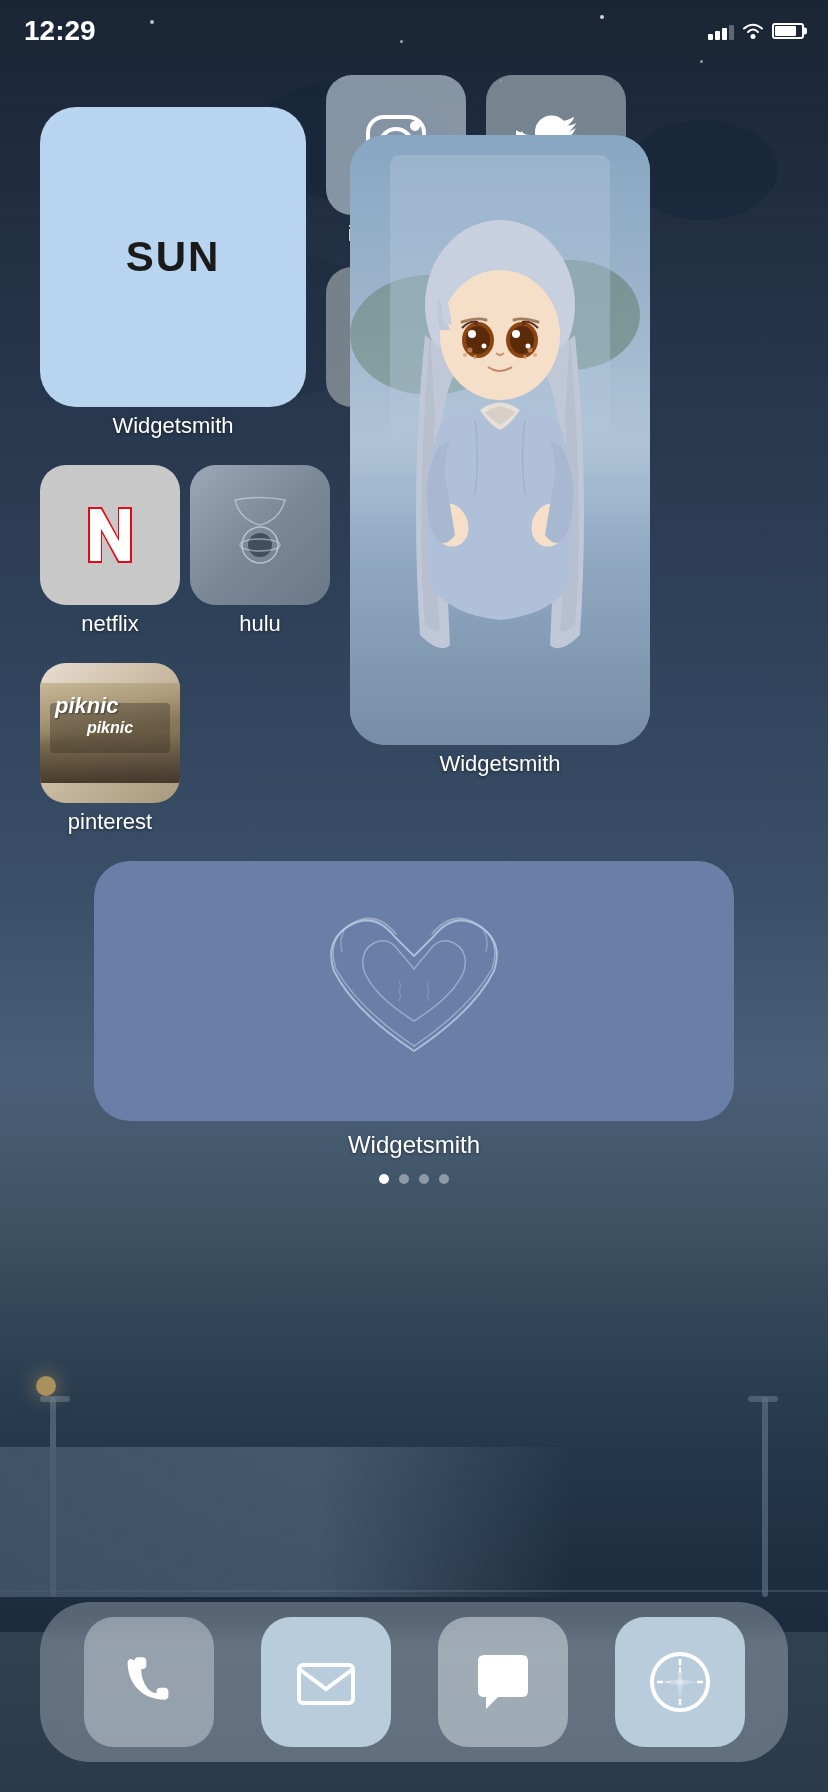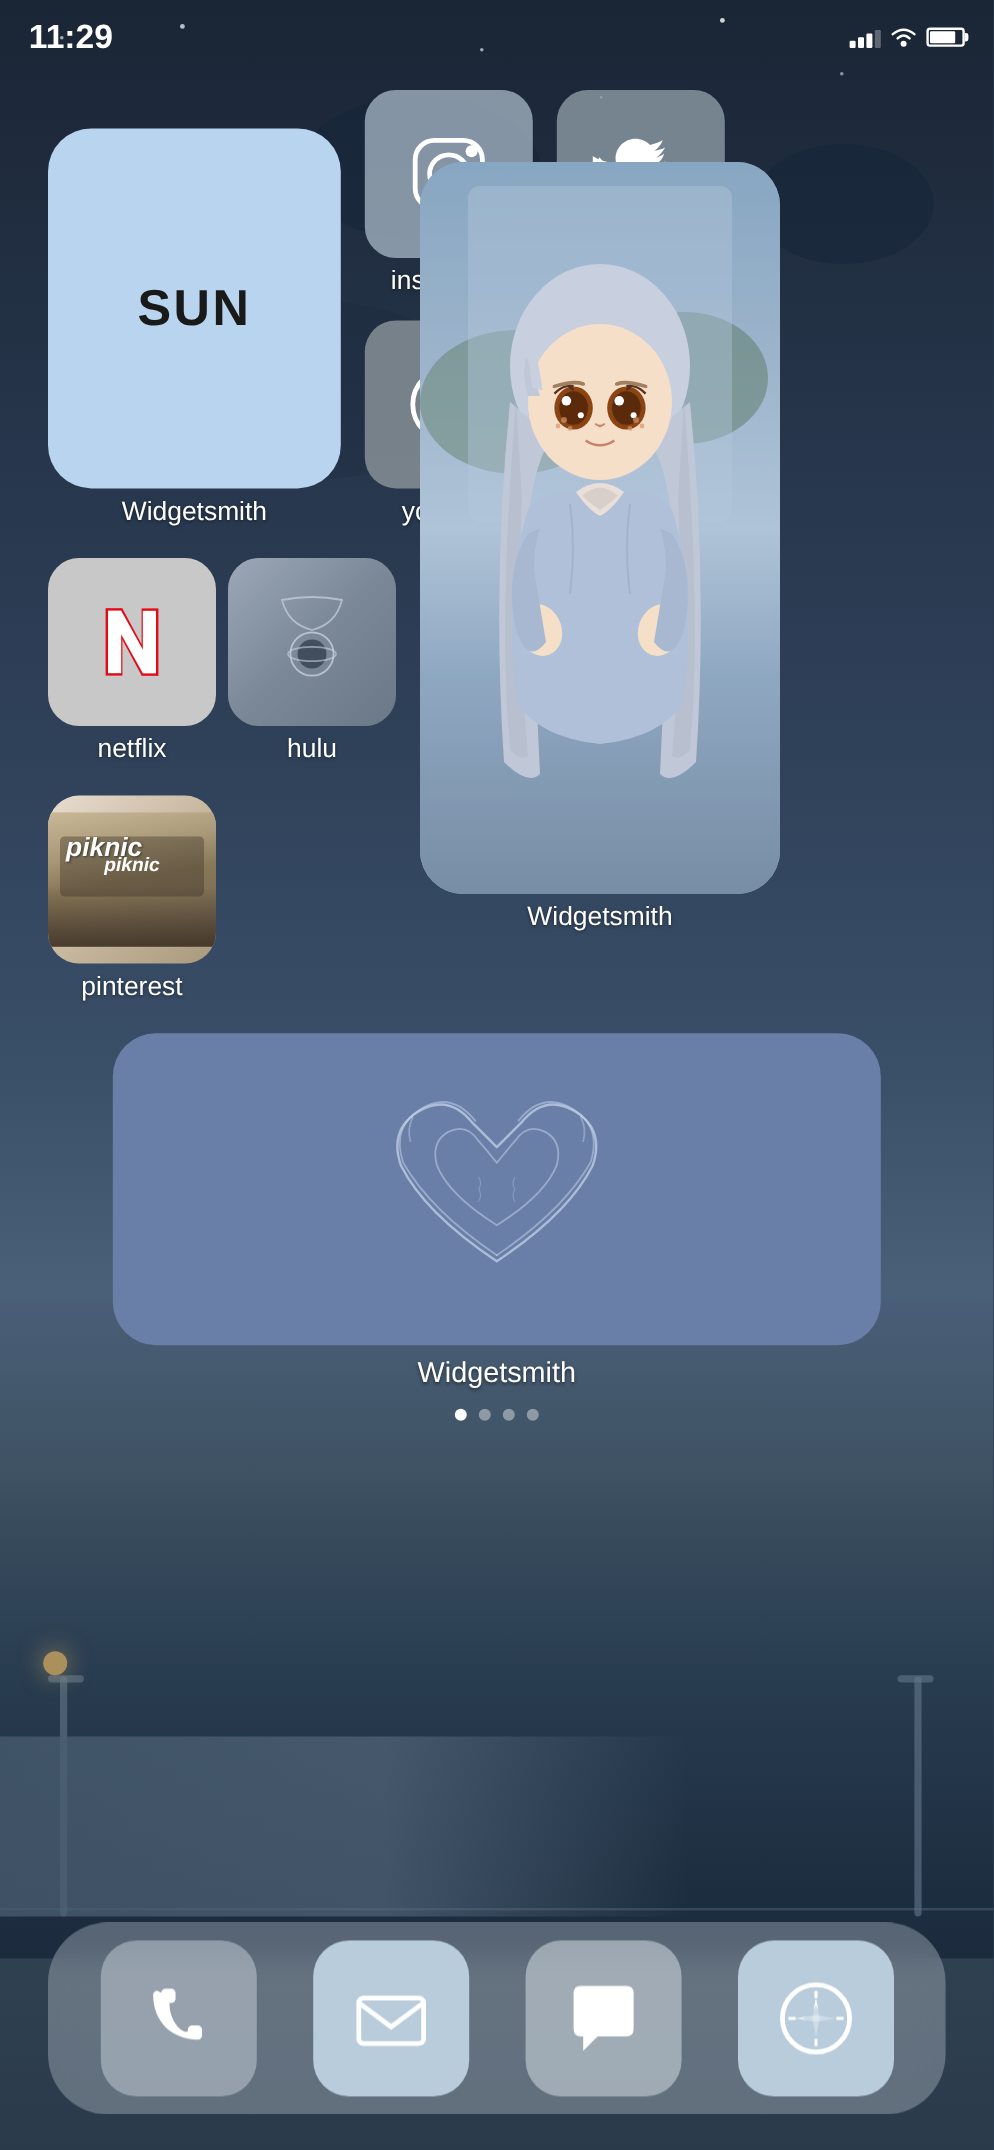--- a/index.html
+++ b/index.html
@@ -147,21 +147,21 @@
       color: white;
       font-size: 22px;
       text-align: center;
       text-shadow: 0 1px 3px rgba(0,0,0,0.5);
       font-weight: 400;
     }
 
     
     .widget-calendar {
       background: #b8d4ee;
-      width: 244px;
+      width: 266px;
       height: 300px;
       border-radius: 36px;
       display: flex;
       flex-direction: column;
       align-items: center;
       justify-content: center;
       padding: 20px;
     }
 
     .widget-calendar .day-name {
@@ -393,21 +393,21 @@
 
   <div style="position:absolute;top:20px;left:150px;width:4px;height:4px;background:white;border-radius:50%;opacity:0.7;"></div>
   <div style="position:absolute;top:40px;left:400px;width:3px;height:3px;background:white;border-radius:50%;opacity:0.6;"></div>
   <div style="position:absolute;top:15px;left:600px;width:4px;height:4px;background:white;border-radius:50%;opacity:0.8;"></div>
   <div style="position:absolute;top:60px;left:700px;width:3px;height:3px;background:white;border-radius:50%;opacity:0.5;"></div>
   <div style="position:absolute;top:30px;left:50px;width:3px;height:3px;background:white;border-radius:50%;opacity:0.6;"></div>
   <div style="position:absolute;top:80px;left:500px;width:2px;height:2px;background:white;border-radius:50%;opacity:0.7;"></div>
 </div>
 
 <div class="status-bar">
-  <span class="status-time">11:29</span>
+  <span class="status-time">12:29</span>
   <div class="status-icons">
 
     <div class="signal-bars">
       <div class="signal-bar" style="height:6px;"></div>
       <div class="signal-bar" style="height:9px;"></div>
       <div class="signal-bar" style="height:12px;"></div>
       <div class="signal-bar" style="height:15px;background:rgba(255,255,255,0.3);"></div>
     </div>
 
     <div>
@@ -523,21 +523,21 @@
             </div>
           </div>
           <span class="app-label">hulu</span>
         </div>
       </div>
 
       <div style="display:flex;gap:20px;align-items:flex-end;">
         <div class="app-icon-wrap">
           <div class="app-icon app-icon-sm img-pinterest">
 
-            <div style="width:140px;height:112px;background:linear-gradient(170deg,#c8b898 0%,#a89878 30%,#887858 50%,#706050 100%);position:relative;overflow:hidden;">
+            <div style="width:140px;height:100px;background:linear-gradient(170deg,#c8b898 0%,#a89878 30%,#887858 50%,#706050 100%);position:relative;overflow:hidden;">
               <div style="position:absolute;top:20px;left:10px;right:10px;height:50px;background:rgba(60,50,40,0.4);border-radius:4px;display:flex;align-items:center;justify-content:center;">
                 <span style="color:white;font-size:16px;font-style:italic;font-weight:700;">piknic</span>
               </div>
               <div style="position:absolute;bottom:0;left:0;right:0;height:50px;background:linear-gradient(180deg,transparent,rgba(40,30,20,0.6));"></div>
             </div>
           </div>
           <span class="app-label">pinterest</span>
         </div>
       </div>
     </div>

